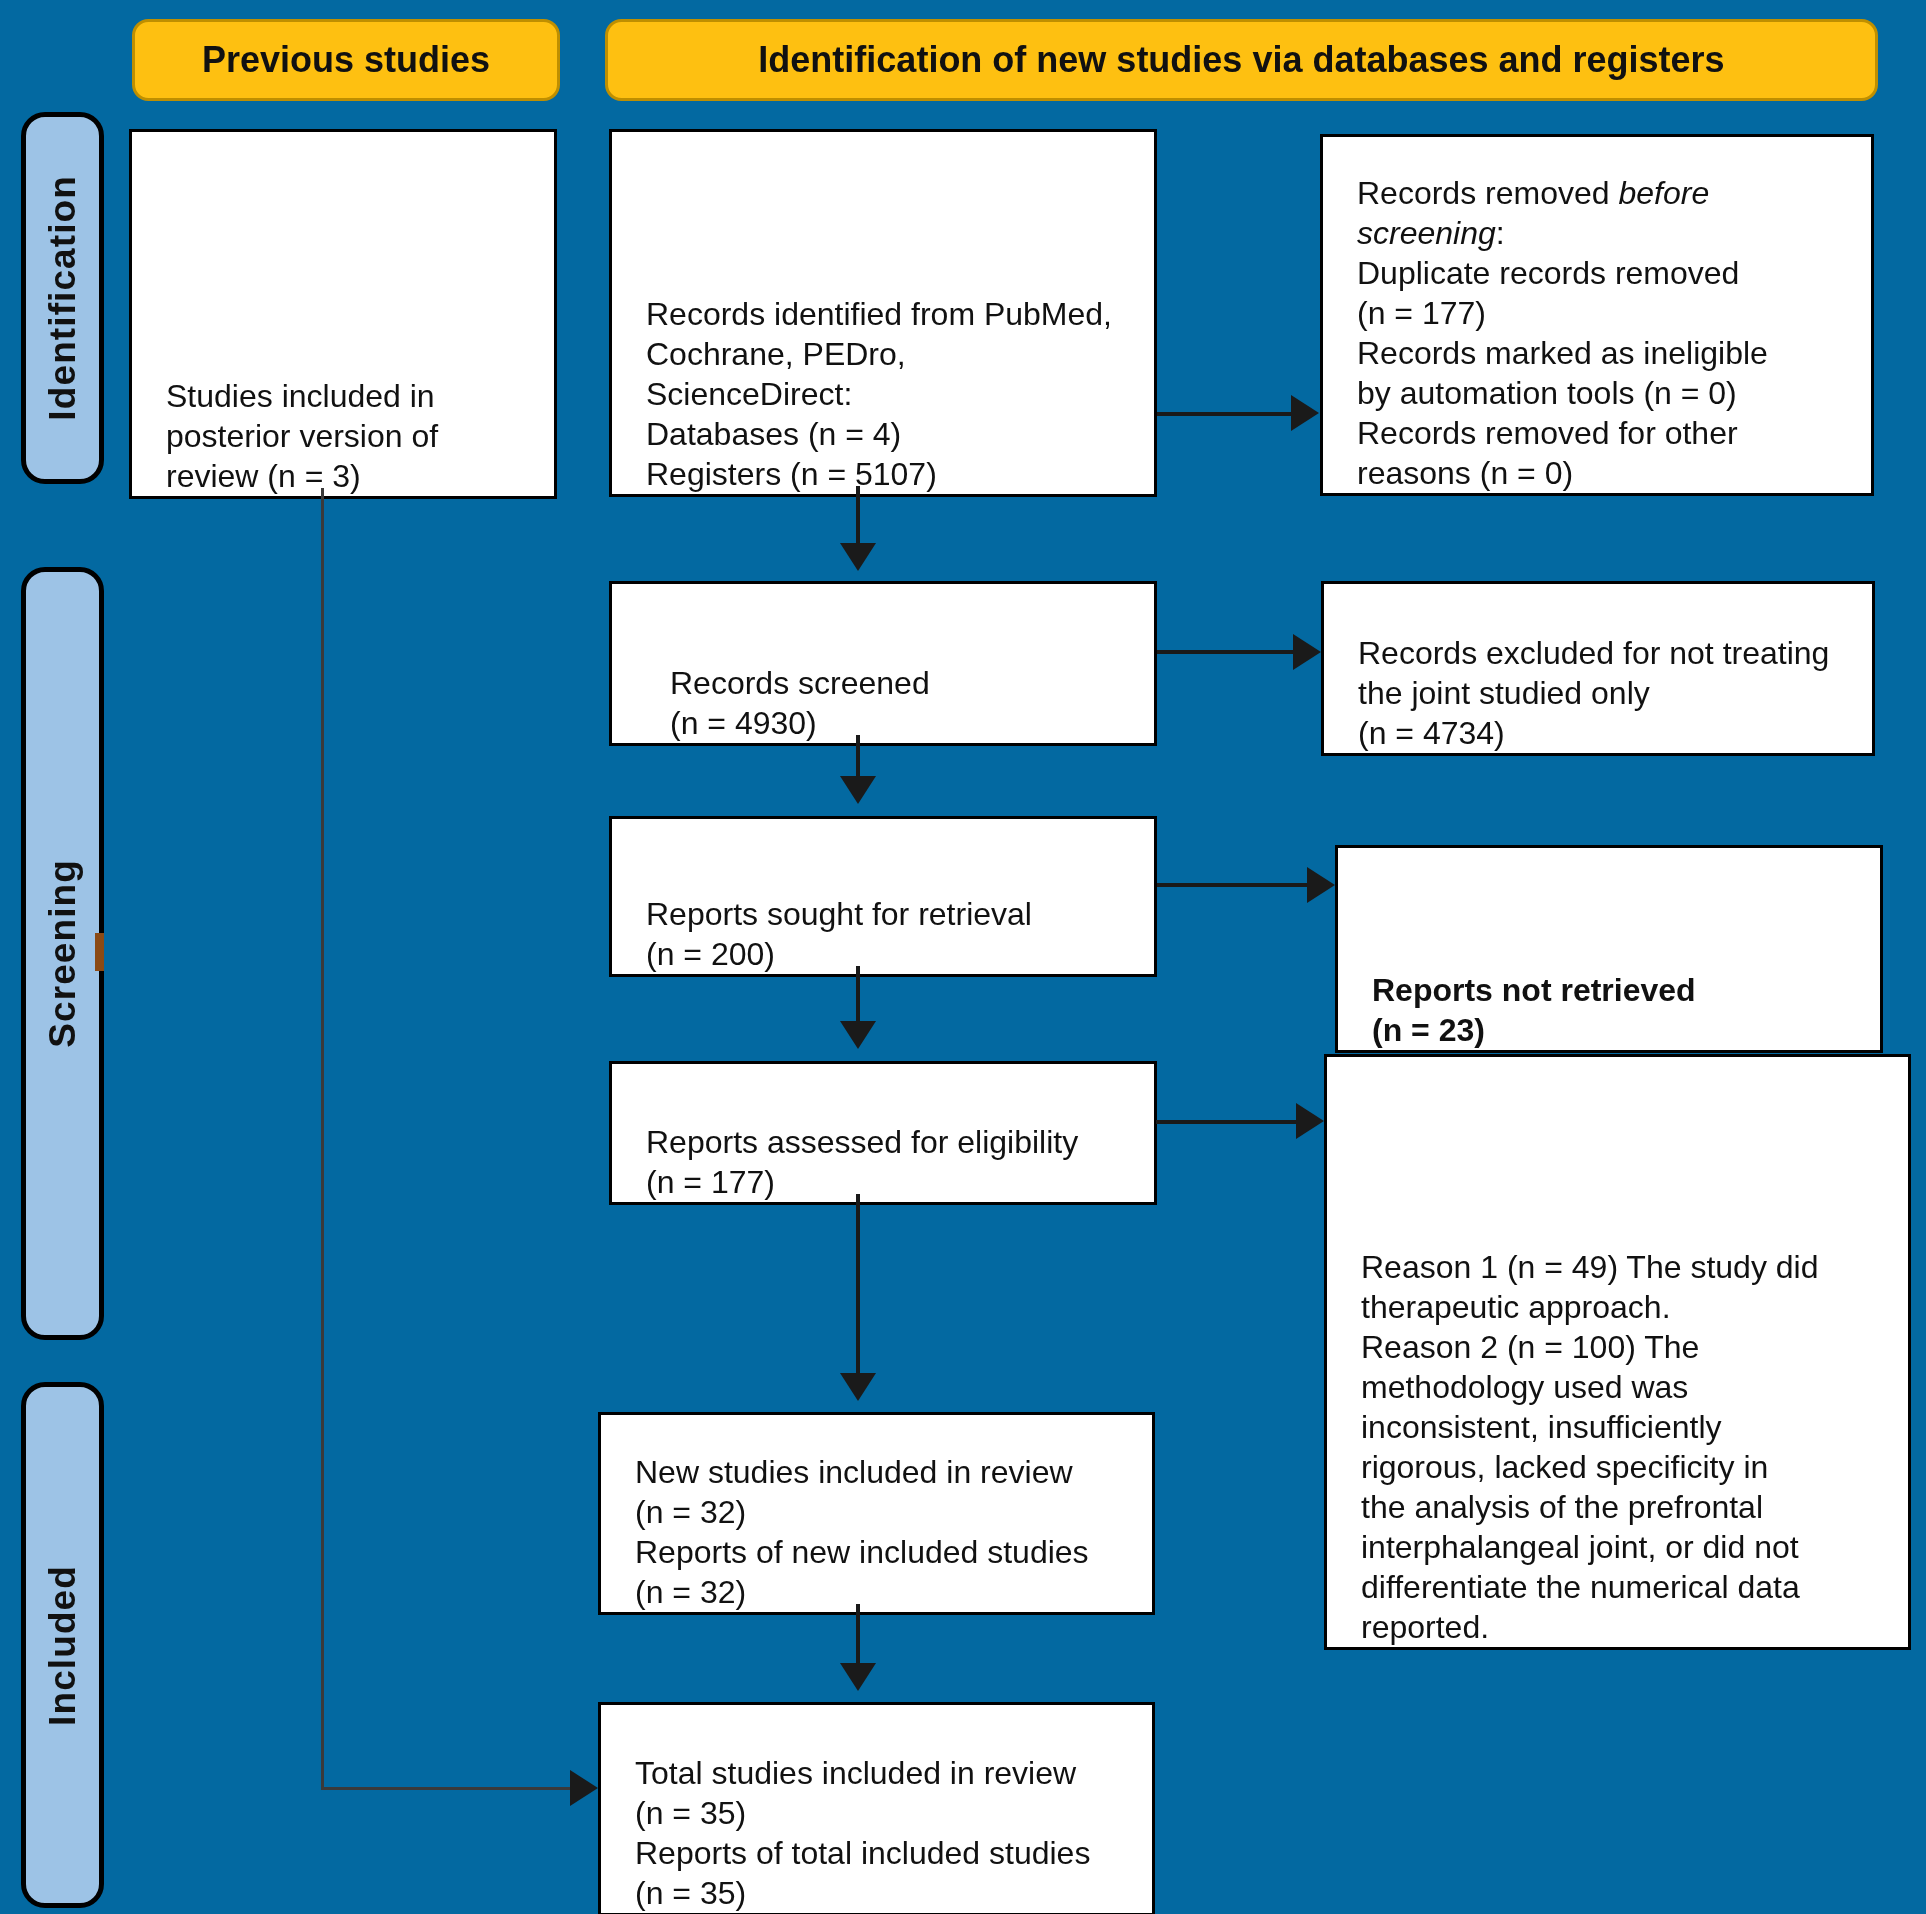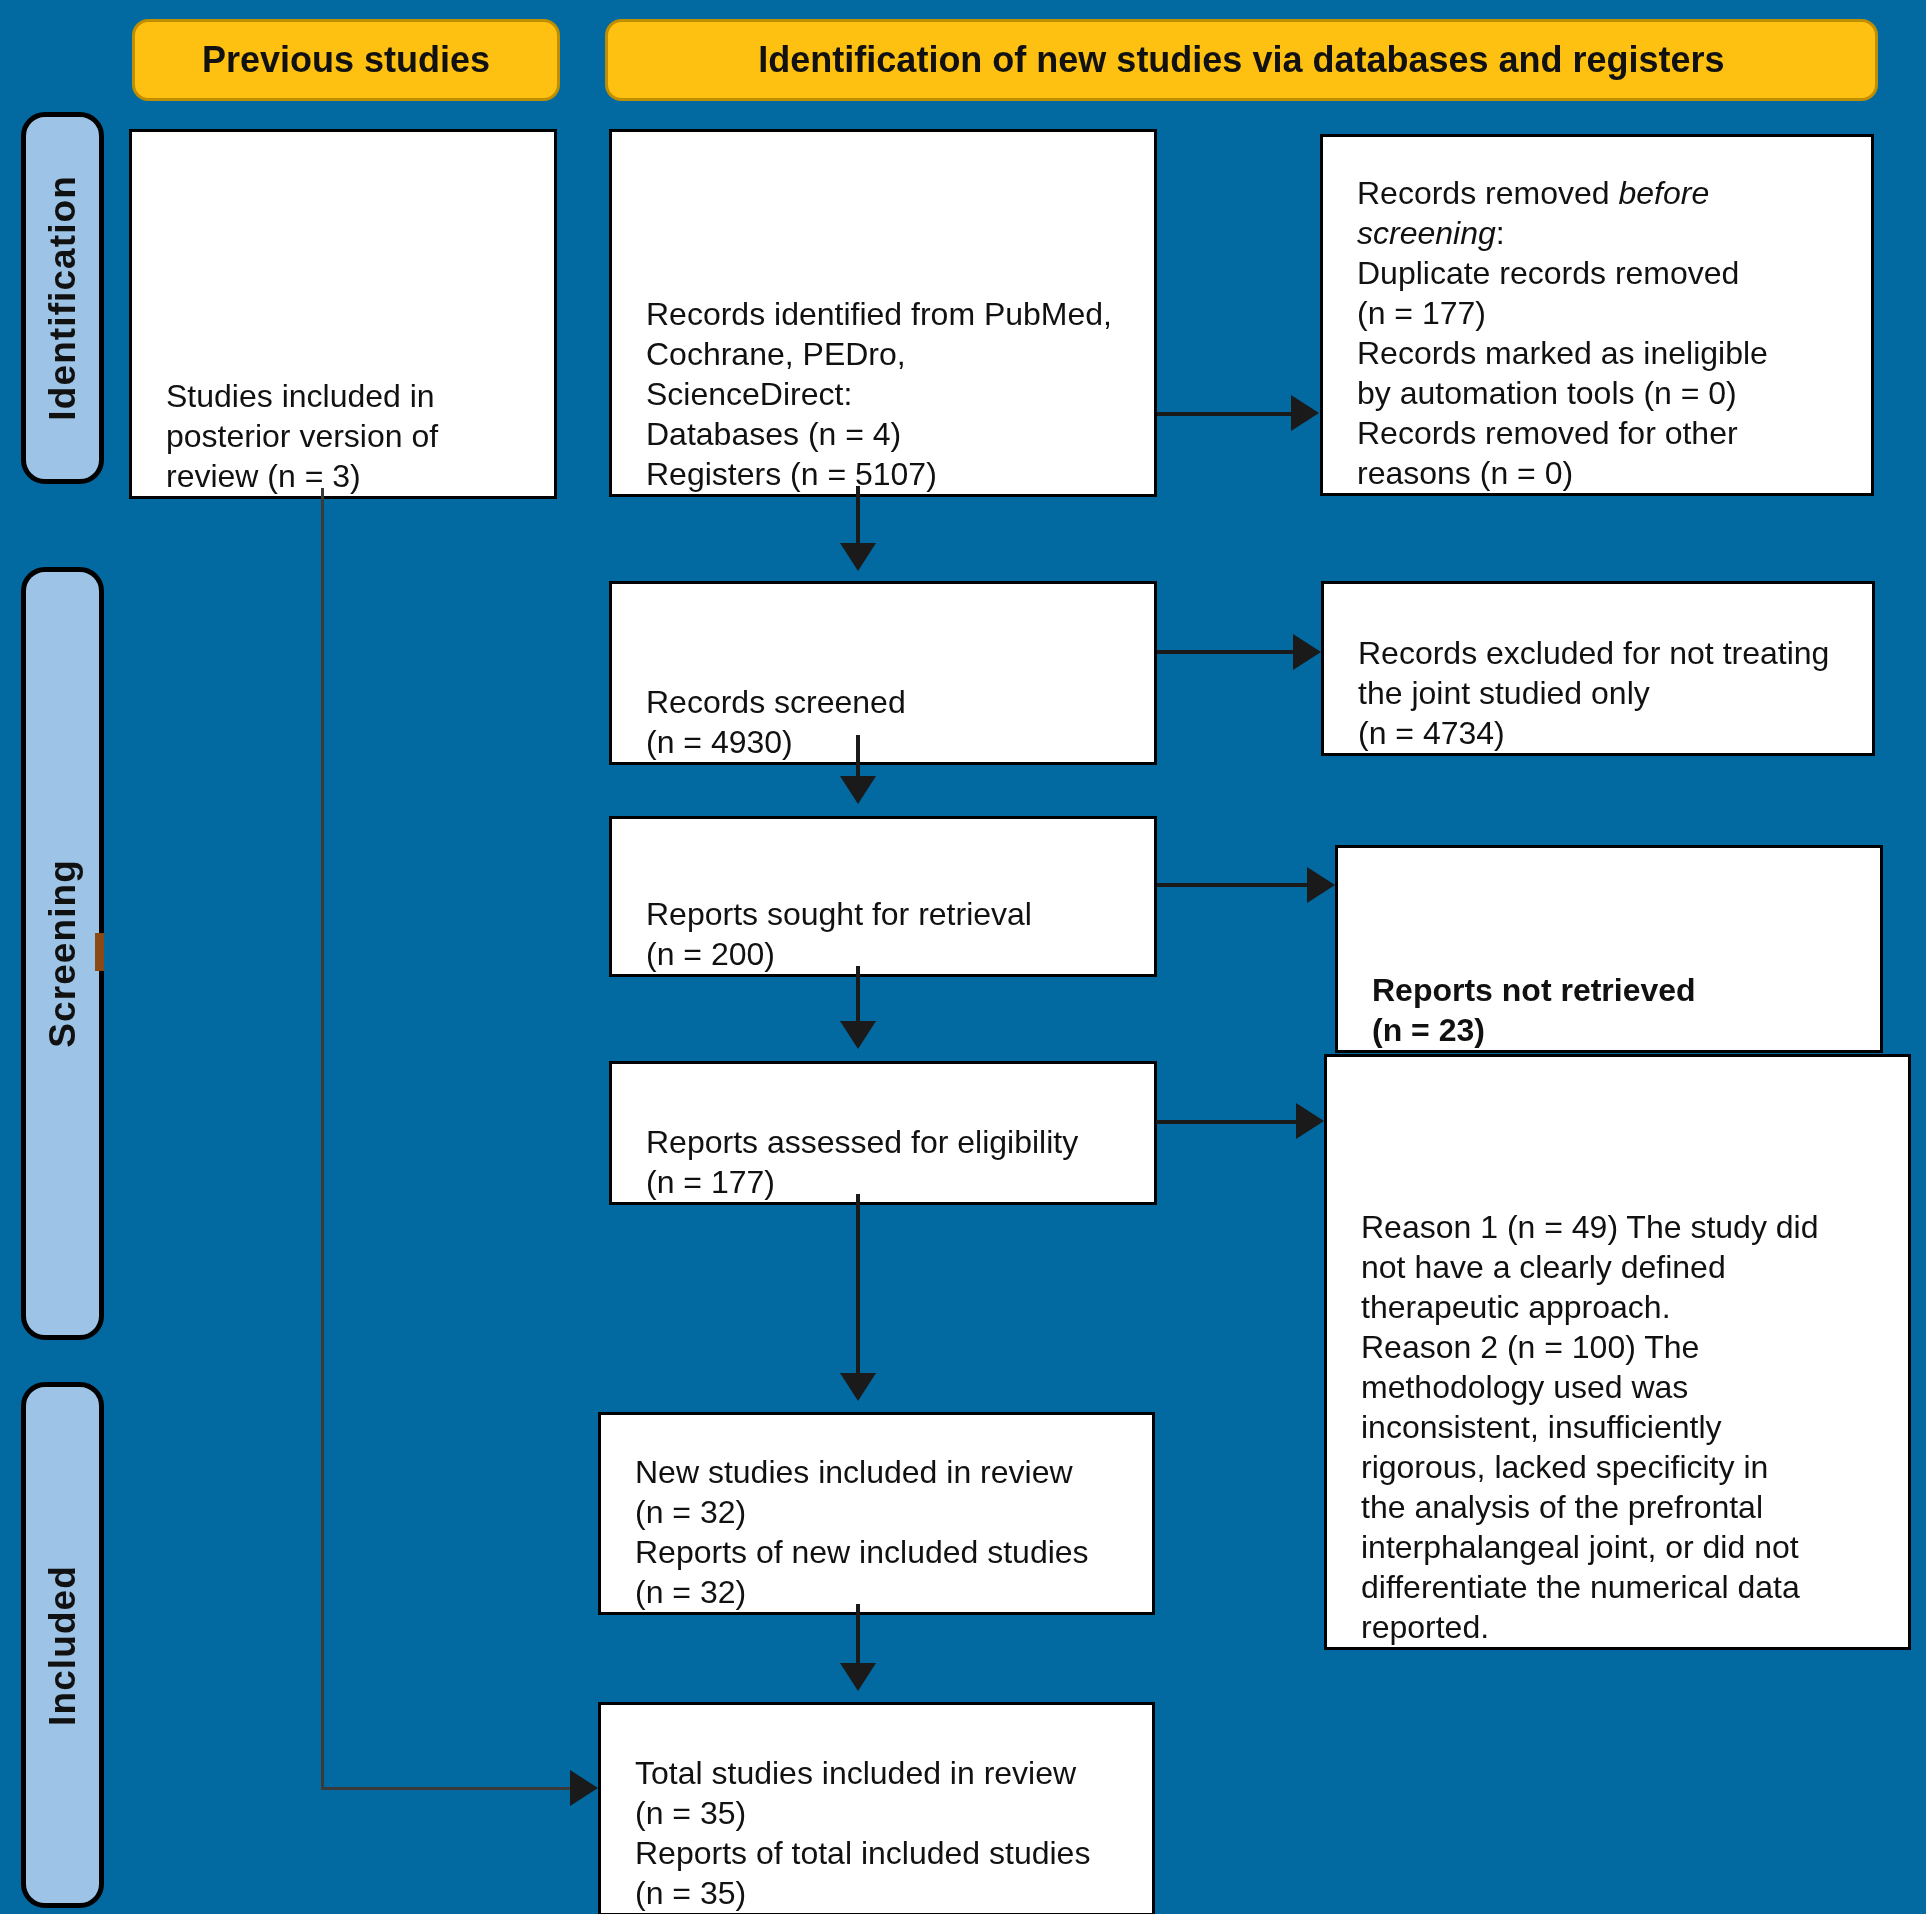--- a/index.html
+++ b/index.html
@@ -74,21 +74,21 @@
     <div class="ln"><span>Records removed </span><span class="it">before</span></div>
     <div class="ln"><span class="it">screening</span><span>:</span></div>
     <div class="ln ind">Duplicate records removed</div>
     <div class="ln ind">(n = 177)</div>
     <div class="ln ind">Records marked as ineligible</div>
     <div class="ln ind">by automation tools (n = 0)</div>
     <div class="ln ind">Records removed for other</div>
     <div class="ln ind">reasons (n = 0)</div>
   </div>
 
-  <div class="box" style="left:609px;top:570px;width:548px;height:184px;">
+  <div class="box" style="left:609px;top:570px;width:548px;height:165px;padding-left:24px;">
     <div class="ln">Records screened</div>
     <div class="ln">(n = 4930)</div>
   </div>
 
   <div class="box" style="left:1321px;top:570px;width:554px;height:175px;">
     <div class="ln">Records excluded for not treating</div>
     <div class="ln">the joint studied only</div>
     <div class="ln">(n = 4734)</div>
   </div>
 
@@ -102,21 +102,20 @@
     <div class="ln">(n = 23)</div>
   </div>
 
   <div class="box" style="left:609px;top:1050px;width:548px;height:144px;">
     <div class="ln">Reports assessed for eligibility</div>
     <div class="ln">(n = 177)</div>
   </div>
 
   <div class="box" style="left:1324px;top:1043px;width:587px;height:596px;">
     <div class="ln ind">Reason 1 (n = 49) The study did</div>
-    <div class="ln ind">not have a clearly defined</div>
     <div class="ln ind">therapeutic approach.</div>
     <div class="ln ind"> Reason 2 (n = 100) The</div>
     <div class="ln ind">methodology used was</div>
     <div class="ln ind">inconsistent, insufficiently</div>
     <div class="ln ind">rigorous, lacked specificity in</div>
     <div class="ln ind">the analysis of the prefrontal</div>
     <div class="ln ind">interphalangeal joint, or did not</div>
     <div class="ln ind">differentiate the numerical data</div>
     <div class="ln ind">reported.</div>
   </div>

